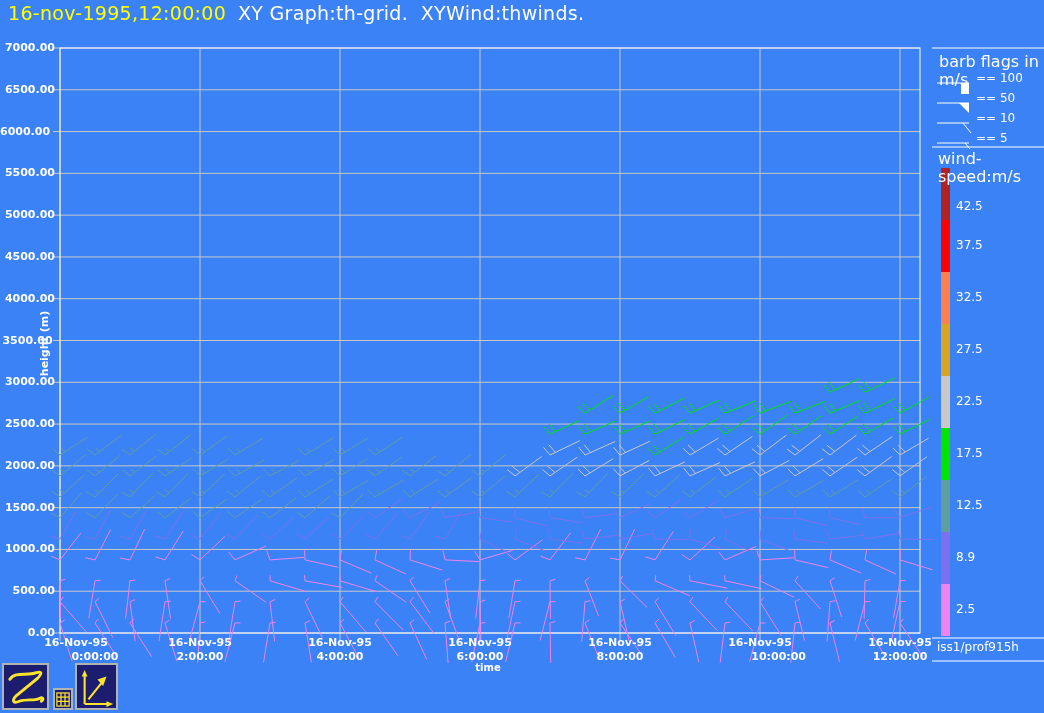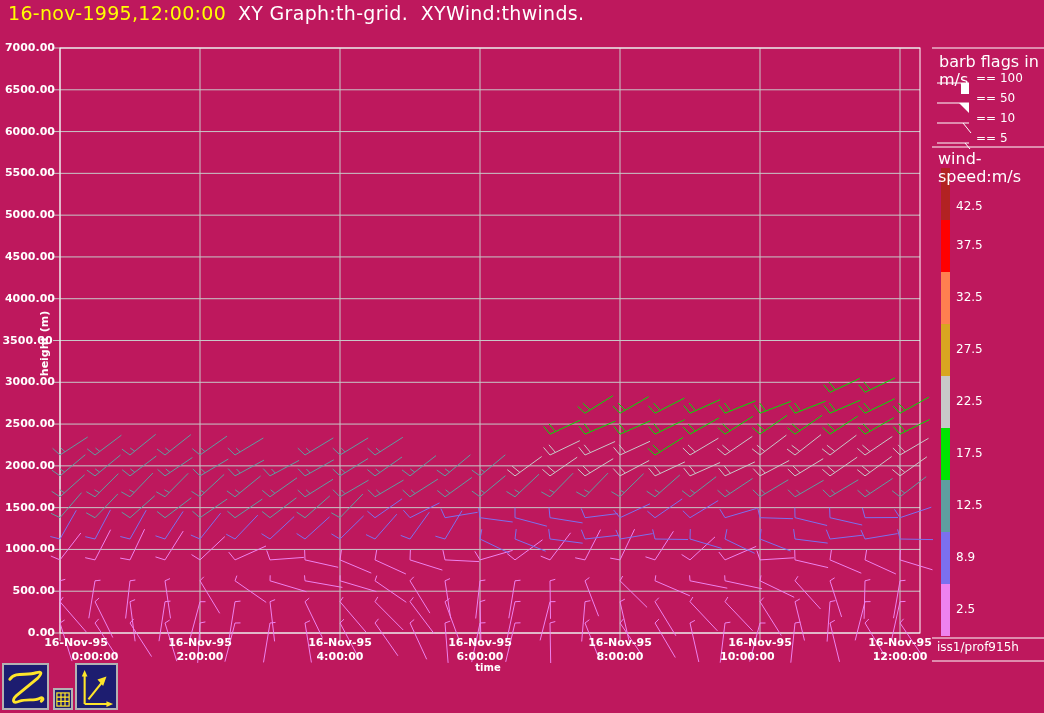--- a/index.html
+++ b/index.html
@@ -1,16 +1,16 @@
 <!DOCTYPE html>
 <html><head>
 <meta charset="utf-8">
 <style>
   html,body{margin:0;padding:0;background:#000;}
-  #stage{position:relative;width:1044px;height:713px;background:#be185d;overflow:hidden;
+  #stage{position:relative;width:1044px;height:713px;background:#3b82f6;overflow:hidden;
          font-family:"DejaVu Sans","Liberation Sans",sans-serif;}
   #plot{position:absolute;left:0;top:0;}
   .title{position:absolute;left:8px;top:2px;font-size:19px;letter-spacing:0.3px;white-space:pre;}
   .t-date{color:#ffff00;}
   .t-rest{color:#ffffff;margin-left:12px;}
   .lb{position:absolute;color:#ffffff;line-height:1.15;}
   .tickfont{font-weight:bold;font-size:11px;}
   .xlab{position:absolute;color:#ffffff;font-weight:bold;font-size:10px;width:80px;text-align:center;}
   .ylab{position:absolute;color:#ffffff;font-weight:bold;font-size:11px;width:92px;text-align:center;
         transform:rotate(-90deg);}
@@ -323,35 +323,35 @@
       <div class="lb tickfont" style="left: 0px; top: 543.429px; width: 55px; text-align: right;">1000.00</div>
       <div class="lb tickfont" style="left: 0px; top: 501.643px; width: 55px; text-align: right;">1500.00</div>
       <div class="lb tickfont" style="left: 0px; top: 459.857px; width: 55px; text-align: right;">2000.00</div>
       <div class="lb tickfont" style="left: 0px; top: 418.071px; width: 55px; text-align: right;">2500.00</div>
       <div class="lb tickfont" style="left: 0px; top: 376.286px; width: 55px; text-align: right;">3000.00</div>
       <div class="lb tickfont" style="left: 0px; top: 334.5px; width: 55px; text-align: center;">3500.00</div>
       <div class="lb tickfont" style="left: 0px; top: 292.714px; width: 55px; text-align: right;">4000.00</div>
       <div class="lb tickfont" style="left: 0px; top: 250.929px; width: 55px; text-align: right;">4500.00</div>
       <div class="lb tickfont" style="left: 0px; top: 209.143px; width: 55px; text-align: right;">5000.00</div>
       <div class="lb tickfont" style="left: 0px; top: 167.357px; width: 55px; text-align: right;">5500.00</div>
-      <div class="lb tickfont" style="left: 0px; top: 125.571px; width: 55px; text-align: right;">6000.00</div>
+      <div class="lb tickfont" style="left: 0px; top: 125.571px; width: 55px; ">6000.00</div>
       <div class="lb tickfont" style="left: 0px; top: 83.7857px; width: 55px; text-align: right;">6500.00</div>
       <div class="lb tickfont" style="left: 0px; top: 42px; width: 55px; text-align: right;">7000.00</div>
       <div class="lb tickfont" style="left: 36px; top: 637px; width: 80px; text-align: center;">16-Nov-95</div>
       <div class="lb tickfont" style="left: 55px; top: 651px; width: 80px; text-align: center;">0:00:00</div>
       <div class="lb tickfont" style="left: 160px; top: 637px; width: 80px; text-align: center;">16-Nov-95</div>
       <div class="lb tickfont" style="left: 160px; top: 651px; width: 80px; text-align: center;">2:00:00</div>
       <div class="lb tickfont" style="left: 300px; top: 637px; width: 80px; text-align: center;">16-Nov-95</div>
       <div class="lb tickfont" style="left: 300px; top: 651px; width: 80px; text-align: center;">4:00:00</div>
       <div class="lb tickfont" style="left: 440px; top: 637px; width: 80px; text-align: center;">16-Nov-95</div>
       <div class="lb tickfont" style="left: 440px; top: 651px; width: 80px; text-align: center;">6:00:00</div>
       <div class="lb tickfont" style="left: 580px; top: 637px; width: 80px; text-align: center;">16-Nov-95</div>
       <div class="lb tickfont" style="left: 580px; top: 651px; width: 80px; text-align: center;">8:00:00</div>
       <div class="lb tickfont" style="left: 720px; top: 637px; width: 80px; text-align: center;">16-Nov-95</div>
-      <div class="lb tickfont" style="left: 720px; top: 651px; width: 80px; text-align: left;">10:00:00</div>
+      <div class="lb tickfont" style="left: 720px; top: 651px; width: 80px; text-align: right; padding-left: 6px;">10:00:00</div>
       <div class="lb tickfont" style="left: 860px; top: 637px; width: 80px; text-align: center;">16-Nov-95</div>
       <div class="lb tickfont" style="left: 860px; top: 651px; width: 80px; text-align: center;">12:00:00</div>
       <div class="lb cbfont" style="left: 976px; top: 72px;">== 100</div>
       <div class="lb cbfont" style="left: 976px; top: 92px;">== 50</div>
       <div class="lb cbfont" style="left: 976px; top: 112px;">== 10</div>
       <div class="lb cbfont" style="left: 976px; top: 132px;">== 5</div>
       <div class="lb cbfont" style="left: 956px; top: 200px;">42.5</div>
       <div class="lb cbfont" style="left: 956px; top: 239px;">37.5</div>
       <div class="lb cbfont" style="left: 956px; top: 291px;">32.5</div>
       <div class="lb cbfont" style="left: 956px; top: 343px;">27.5</div>

